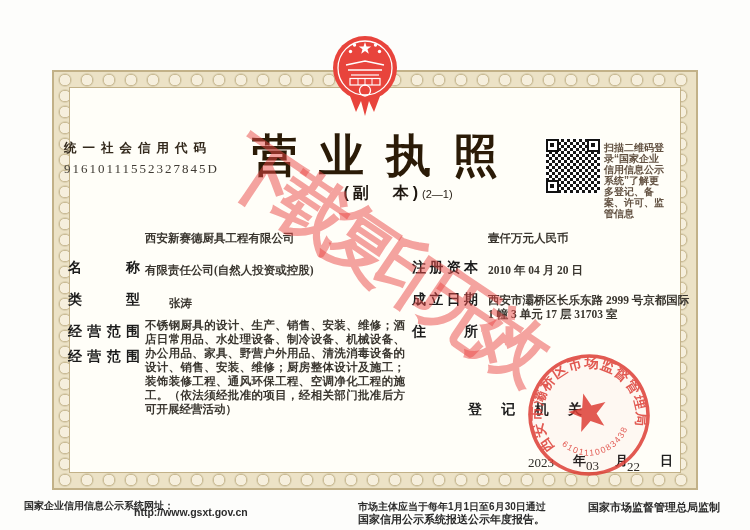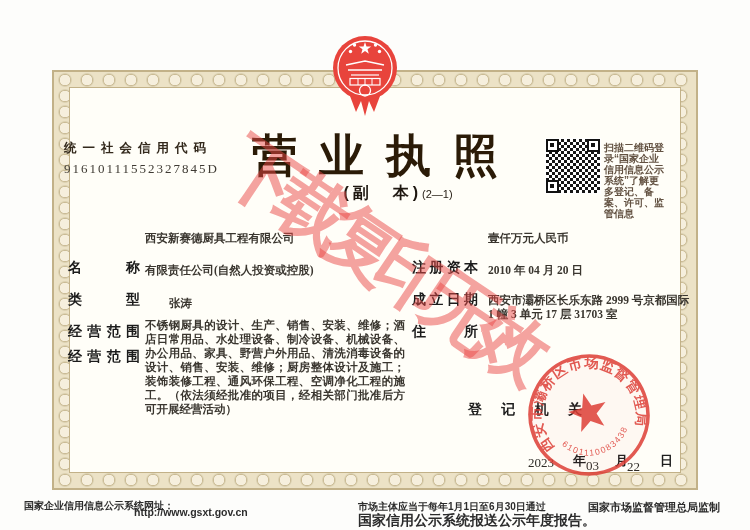--- a/index.html
+++ b/index.html
@@ -54,21 +54,21 @@
   .date-char { position:absolute; font-size:13px; font-weight:bold; color:#1c1c1c; }
   .date-num { position:absolute; font-size:13px; color:#2e2b26; font-family:"Liberation Serif", serif; }
   
   .watermark { position:absolute; left:260px; top:116px; transform:rotate(34deg);
     transform-origin:0 0; font-size:74px; font-weight:900; letter-spacing:-14px;
     color:rgba(233,72,70,0.5); white-space:nowrap; z-index:9; pointer-events:none; }
   
   .f-site-label { position:absolute; left:24px; top:499px; font-size:10px; font-weight:600; color:#2c2c2c; }
   .f-site-url { position:absolute; left:134px; top:506px; font-size:10.5px; font-weight:600; color:#2c2c2c; }
   .f-notice1 { position:absolute; left:358px; top:500px; font-size:10px; font-weight:600; color:#2c2c2c;text-align:right; }
-  .f-notice2 { position:absolute; left:358px; top:512px; font-size:14px; font-weight:600; color:#2c2c2c; }
+  .f-notice2 { position:absolute; left:358px; top:512px; font-size:11px; font-weight:600; color:#2c2c2c; }
   .f-publisher { position:absolute; left:588px; top:500px; font-size:11px; font-weight:600; color:#2c2c2c; }
 </style>
 </head>
 <body>
 
 <div class="page">
 
   <div class="frame">
     <div class="frame-inner"></div>
   </div>

